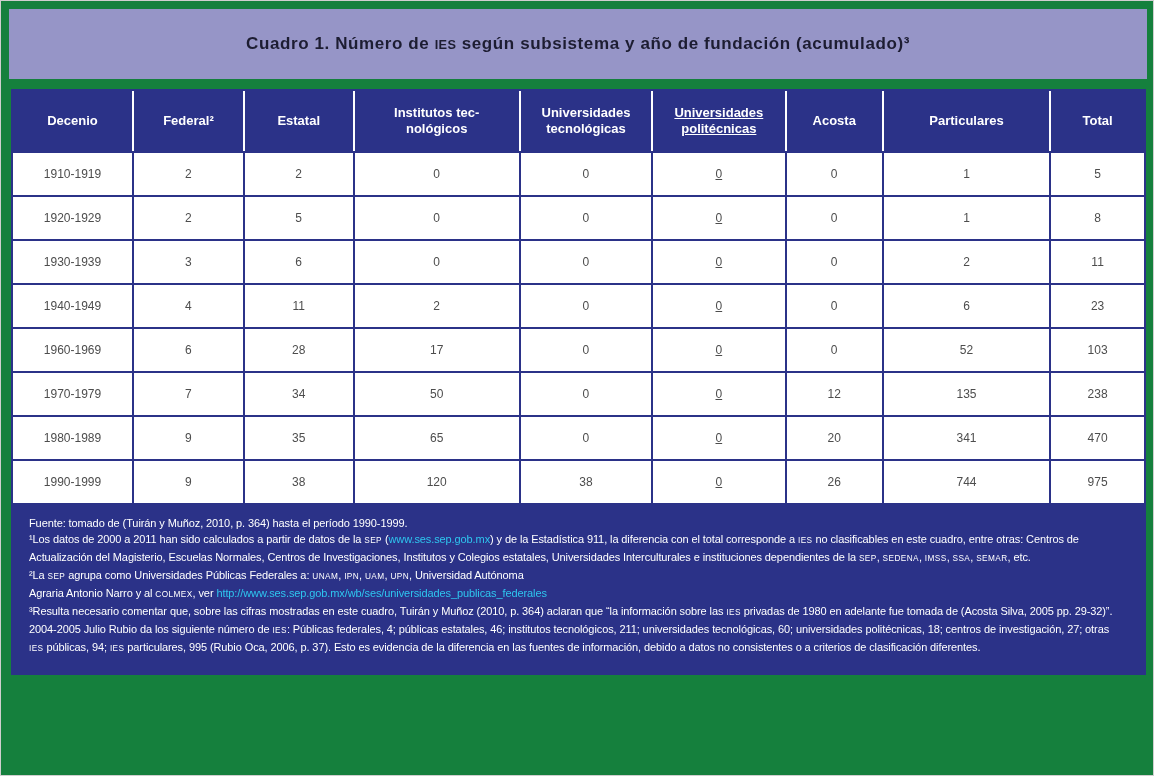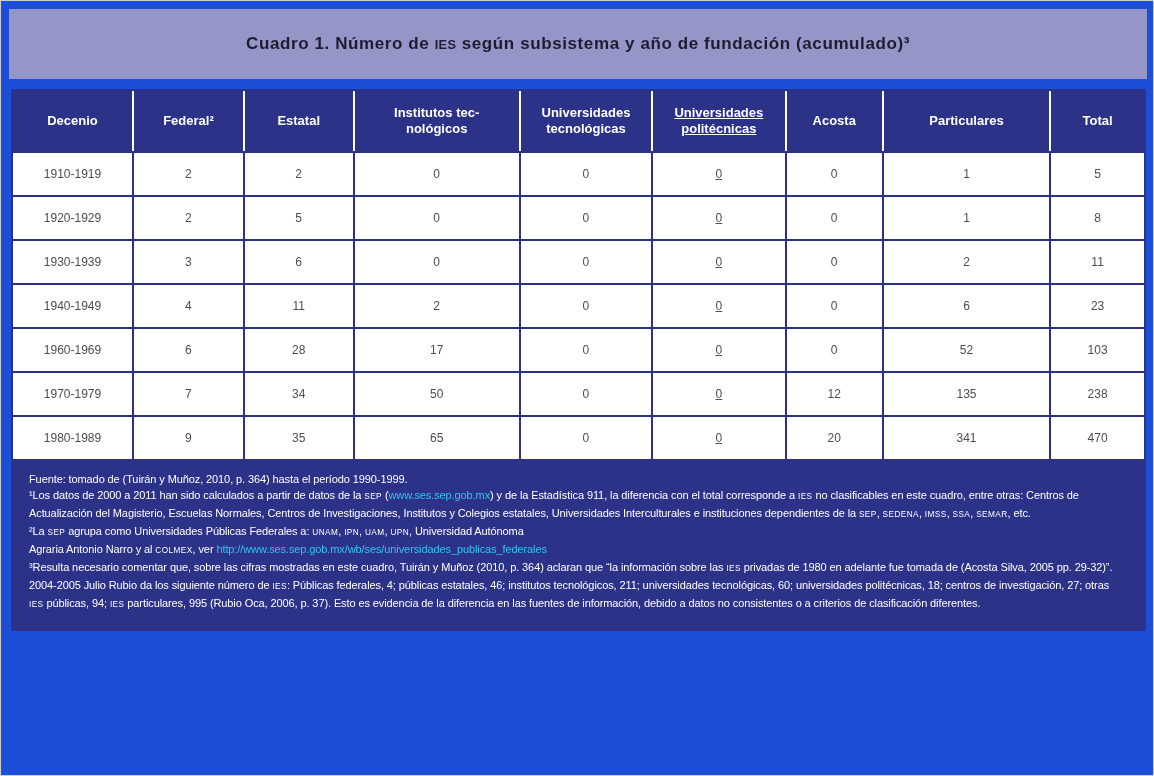--- a/index.html
+++ b/index.html
@@ -12,21 +12,21 @@
   *{ margin:0; padding:0; box-sizing:border-box; }
   html,body{ background:#fff; }
   body{
     width:1154px; height:776px;
     font-family:"Liberation Sans", sans-serif;
     position:relative;
   }
   .page{
     position:absolute; left:0; top:0;
     width:1154px; height:776px;
-    background:#1d4ed8;
+    background:#15803d;
     border:1px solid #cfcfcf;
   }
   
   .banner{
     position:absolute; left:8px; top:8px;
     width:1138px; height:70px;
     background:var(--banner);
     display:flex; align-items:center; justify-content:center;
   }
   .title{
@@ -185,20 +185,31 @@
             <td>1980-1989</td>
             <td>9</td>
             <td>35</td>
             <td>65</td>
             <td>0</td>
             <td>0</td>
             <td>20</td>
             <td>341</td>
             <td>470</td>
           </tr>
+          <tr>
+            <td>1990-1999</td>
+            <td>9</td>
+            <td>38</td>
+            <td>120</td>
+            <td>38</td>
+            <td>0</td>
+            <td>26</td>
+            <td>744</td>
+            <td>975</td>
+          </tr>
         </tbody>
     </table>
 
     <div class="footnotes">
         <div class="fline">Fuente: tomado de (Tuirán y Muñoz, 2010, p. 364) hasta el período 1990-1999.</div>
         <div class="fline">¹Los datos de 2000 a 2011 han sido calculados a partir de datos de la <span class="sc">SEP</span> (<span class="link">www.ses.sep.gob.mx</span>) y de la Estadística 911, la diferencia con el total corresponde a <span class="sc">IES</span> no clasificables en este cuadro, entre otras: Centros de</div>
         <div class="fline">Actualización del Magisterio, Escuelas Normales, Centros de Investigaciones, Institutos y Colegios estatales, Universidades Interculturales e instituciones dependientes de la <span class="sc">SEP</span>, <span class="sc">SEDENA</span>, <span class="sc">IMSS</span>, <span class="sc">SSA</span>, <span class="sc">SEMAR</span>, etc.</div>
         <div class="fline">²La <span class="sc">SEP</span> agrupa como Universidades Públicas Federales a: <span class="sc">UNAM</span>, <span class="sc">IPN</span>, <span class="sc">UAM</span>, <span class="sc">UPN</span>, Universidad Autónoma</div>
         <div class="fline">Agraria Antonio Narro y al <span class="sc">COLMEX</span>, ver <span class="link">http://<span class="link">www.ses.sep.gob.mx</span>/wb/ses/universidades_publicas_federales</span></div>
         <div class="fline">³Resulta necesario comentar que, sobre las cifras mostradas en este cuadro, Tuirán y Muñoz (2010, p. 364) aclaran que “la información sobre las <span class="sc">IES</span> privadas de 1980 en adelante fue tomada de (Acosta Silva, 2005 pp. 29-32)”.</div>

